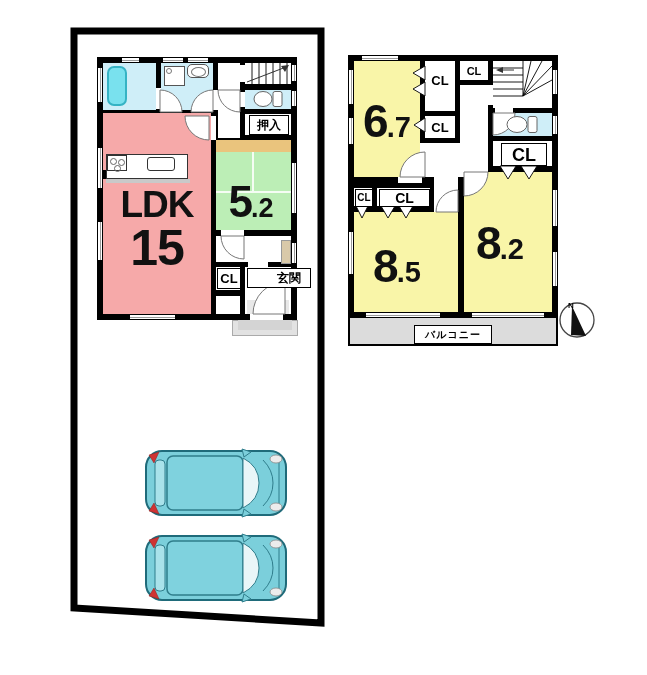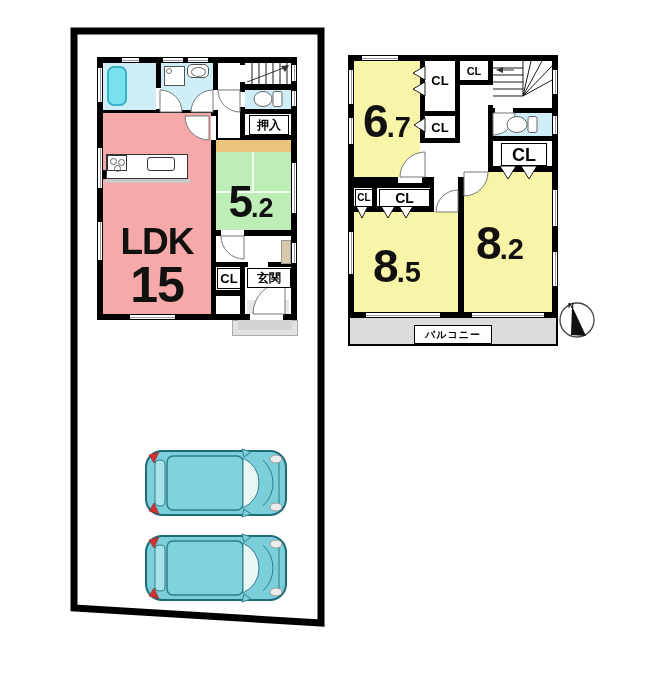--- a/index.html
+++ b/index.html
@@ -15,21 +15,21 @@
   .tanstrip{background:#eac47d;}
   .wallblock{position:absolute;background:#000;}
   .labelbox{position:absolute;background:#fff;border:1.5px solid #000;display:flex;
             align-items:center;justify-content:center;font-weight:700;line-height:1;}
   .cltext{position:absolute;font-weight:700;transform:translate(-50%,-50%);line-height:1;}
   .roomnum{position:absolute;transform:translate(-50%,-50%);font-weight:700;color:#111;
            white-space:nowrap;display:flex;align-items:baseline;}
   .roomnum .big{font-size:46px;letter-spacing:-2px;}
   .roomnum .small{font-size:29px;}
   .ldk-wrap{position:absolute;left:103px;top:186px;width:108px;text-align:center;
-            font-weight:700;color:#111;line-height:1.0;margin-top:37px;}
+            font-weight:700;color:#111;line-height:1.0;}
   .ldk-line1{font-size:37px;display:block;letter-spacing:-1px;}
   .ldk-line2{font-size:50px;display:block;letter-spacing:-1px;}
   .win-h{position:absolute;height:6px;background:#fff;border-top:1.3px solid #000;border-bottom:1.3px solid #000;box-sizing:border-box;}
   .win-h::after{content:"";position:absolute;left:0;right:0;top:50%;border-top:1px solid #9a9a9a;}
   .win-v{position:absolute;width:6px;background:#fff;border-left:1.3px solid #000;border-right:1.3px solid #000;box-sizing:border-box;}
   .win-v::after{content:"";position:absolute;top:0;bottom:0;left:50%;border-left:1px solid #9a9a9a;}
   .gap{position:absolute;background:#fff;}
   .fixture{position:absolute;background:#fff;box-sizing:border-box;}
   svg{position:absolute;left:0;top:0;}
 </style>
@@ -237,21 +237,21 @@
     <span class="ldk-line2">15</span>
   </div>
 
   <div class="roomnum" style="left:251px;top:202px;">
     <span class="big" style="font-size:44px;">5</span>
     <span class="small" style="font-size:27px;">.2</span>
   </div>
 
   <div class="labelbox" style="left:249px;top:115px;width:38px;height:18px;font-size:12px;">押入</div>
   <div class="labelbox" style="left:217px;top:268px;width:22px;height:19px;font-size:13px;">CL</div>
-  <div class="labelbox" style="left:247px;top:268px;width:42px;height:18px;font-size:12px;">玄関</div>
+  <div class="labelbox" style="left:247px;top:268px;width:42px;height:18px;font-size:12px;padding-left:20px;">玄関</div>
 
   <div class="roomnum" style="left:387px;top:121px;">
     <span class="big">6</span>
     <span class="small">.7</span>
   </div>
   <div class="roomnum" style="left:397px;top:266px;">
     <span class="big">8</span>
     <span class="small">.5</span>
   </div>
   <div class="roomnum" style="left:500px;top:243px;">

